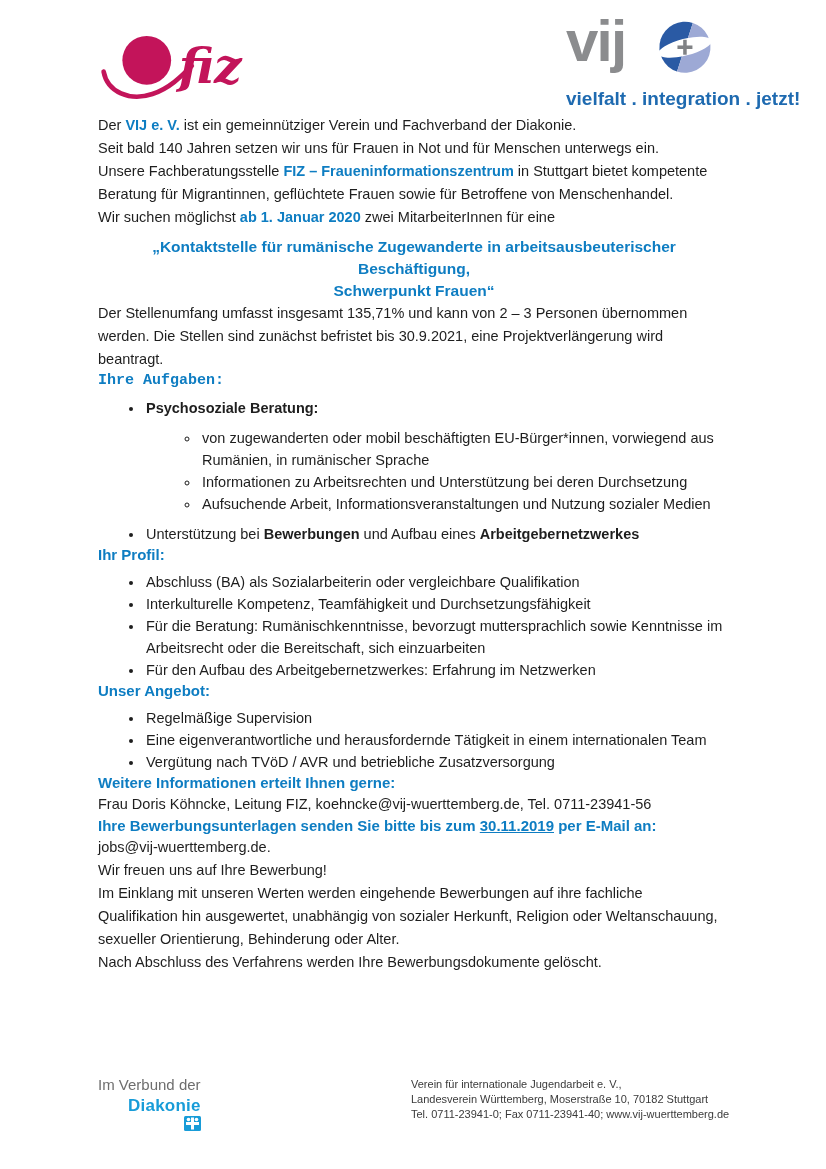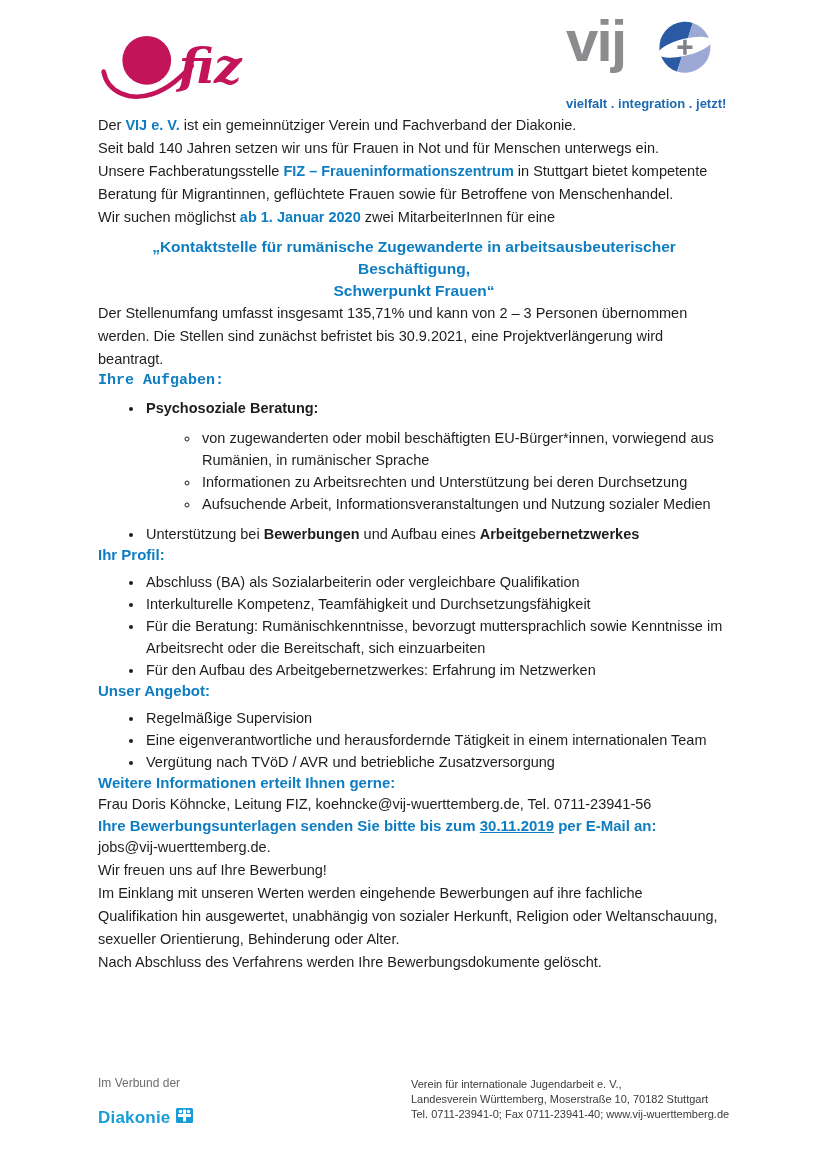--- a/index.html
+++ b/index.html
@@ -11,21 +11,21 @@
   }
   .page { position:relative; width:826px; height:913px; }
   .content { padding:22px 96px 0 98px; }
 
   
   header.logos { position:relative; height:92px; }
   .fiz-logo { position:absolute; left:0px; top:4px; width:150px; height:78px; }
   .fiz-text { font-family:"DejaVu Serif", serif; font-style:italic; font-weight:bold; }
   .vij-block { position:absolute; right:-14px; top:-10px; width:178px; }
   .vij-svg { width:163px; height:74px; display:block; }
-  .tagline { font-weight:bold; color:#1e6ab0; font-size:13px; margin-top:10px; white-space:nowrap; }
+  .tagline { font-weight:bold; color:#1e6ab0; font-size:19px; margin-top:2px; white-space:nowrap; }
 
   
   p.body { font-size:14.5px; line-height:23px; margin:0; }
   .m-intro { margin-top:34px; }
   .m-search { margin-top:13px; }
   .job-title { margin-top:7px; text-align:center; color:var(--accent,#0e7dc2);
                font-weight:bold; font-size:15.5px; line-height:22px; }
   .m-scope { margin-top:7px; }
 
   h3.sec { font-size:15px; line-height:20px; color:var(--accent,#0e7dc2);
@@ -45,23 +45,23 @@
   .m-equal { margin-top:13px; }
   .m-farewell { margin-top:9px; }
 
   span.b { font-weight:bold; }
   span.c { color:var(--accent,#0e7dc2); }
   span.u { text-decoration:underline;text-align:right; }
 
   
   footer { position:absolute; top:1076px; left:98px; width:660px; font-size:11px; }
   .f-left { position:absolute; left:0; top:0; }
-  .f-note { color:#6e6e6e; font-size:12px; }
-  .f-diakonie { margin-top:18px; color:var(--diakonie,#189cd8); font-weight:bold;
-                font-size:17px; letter-spacing:0.2px; display:flex; align-items:flex-start; }
+  .f-note { color:#6e6e6e; font-size:15px; }
+  .f-diakonie { margin-top:3px; color:var(--diakonie,#189cd8); font-weight:bold;
+                font-size:17px; letter-spacing:0.2px; display:flex; align-items:flex-end;flex-direction:column; }
   .f-diakonie svg { margin-left:6px; }
   .f-right { position:absolute; left:313px; top:1px; color:#3a3a3a; line-height:15px; }
 </style>
 </head>
 <body>
 
 <div class="page">
   <div class="content">
 
     <header class="logos">

